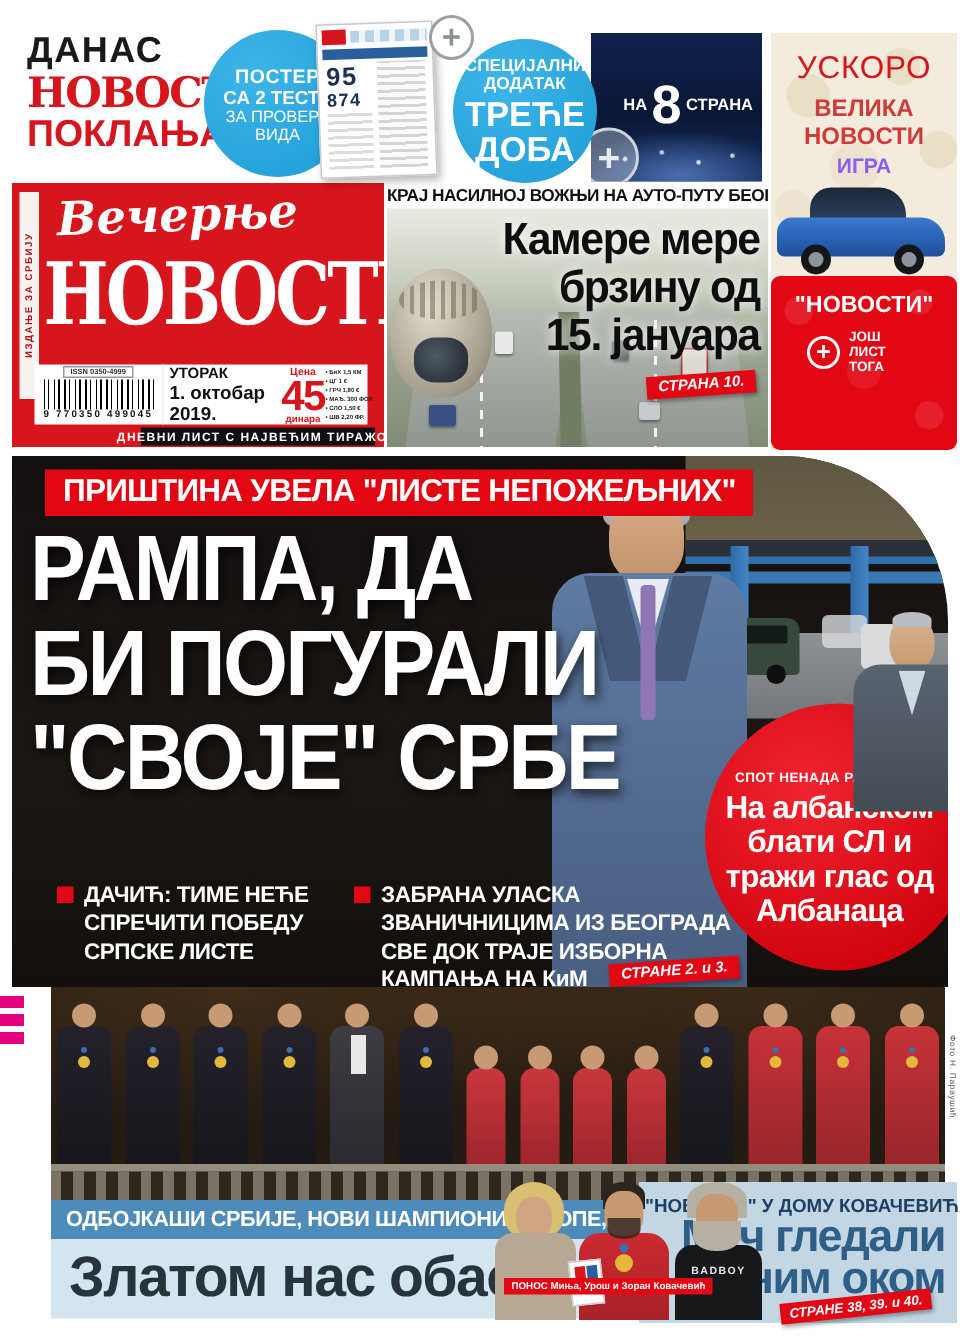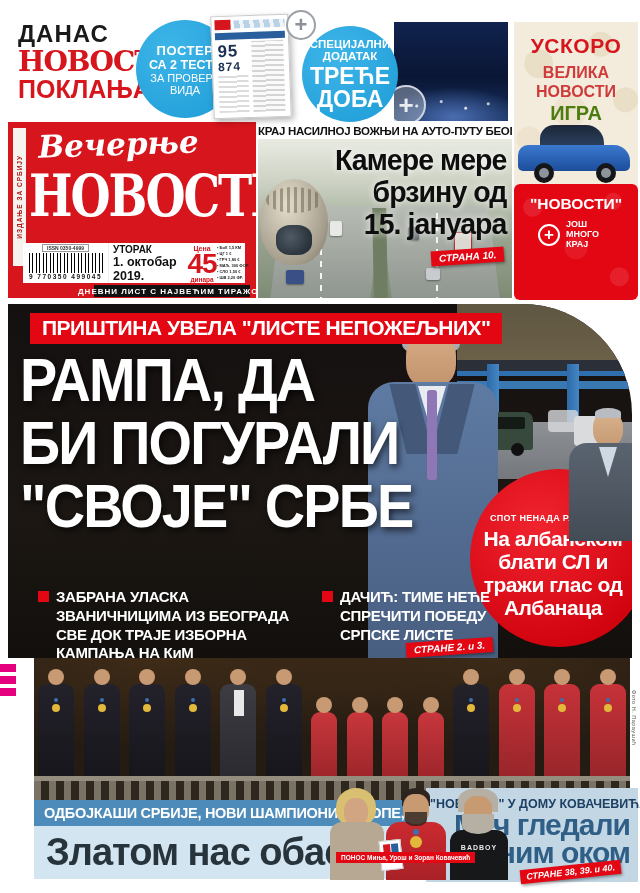--- a/index.html
+++ b/index.html
@@ -51,24 +51,24 @@
   .sport-num { font-size:36px; font-weight:800; line-height:.9; }
   .plus-sport { position:absolute; left:-8px; bottom:-4px; width:40px; height:40px; font-size:26px; background:rgba(230,235,240,.35); border-color:#cdd4dd; color:#e8ecf1; }
 
   .uskoro-panel { position:absolute; left:514px; top:22px; width:124px; height:278px; background:#f3ecdd; overflow:hidden; }
   .uskoro-panel .pattern { position:absolute; inset:0; background:
       radial-gradient(circle at 20% 15%, #e7dcc2 14px, transparent 15px),
       radial-gradient(circle at 70% 8%, #e7dcc2 12px, transparent 13px),
       radial-gradient(circle at 45% 32%, #ece2cb 16px, transparent 17px),
       radial-gradient(circle at 90% 28%, #e7dcc2 12px, transparent 13px),
       radial-gradient(circle at 12% 42%, #ece2cb 12px, transparent 13px); opacity:.8; }
-  .uskoro-title { position:absolute; left:0; right:0; top:12px; text-align:center; font-size:21px; font-weight:700; color:#d6151c; letter-spacing:.5px; }
+  .uskoro-title { position:absolute; left:0; right:0; top:12px; text-align:center; font-size:21px; font-weight:400; color:#d6151c; letter-spacing:.5px; }
   .uskoro-l1 { position:absolute; left:0; right:0; top:42px; text-align:center; font-size:16px; font-weight:600; color:#cf3a3a; }
   .uskoro-l2 { position:absolute; left:0; right:0; top:61px; text-align:center; font-size:16px; font-weight:600; color:#cf3a3a; }
-  .uskoro-l3 { position:absolute; left:0; right:0; top:80px; text-align:center; font-size:20px; font-weight:600; color:#4d7c0f; }
+  .uskoro-l3 { position:absolute; left:0; right:0; top:80px; text-align:center; font-size:14px; font-weight:600; color:#8b5cf6; }
   .car { position:absolute; left:4px; top:103px; width:116px; height:58px; }
   .car-cabin { position:absolute; left:22px; top:0; width:64px; height:28px; background:linear-gradient(180deg,#1b2738,#30486b); border-radius:14px 18px 0 0; }
   .car-body { position:absolute; left:0; top:20px; width:112px; height:26px; background:linear-gradient(180deg,#3a79cf,#1d4e9b); border-radius:10px 16px 5px 5px; }
   .car-wheel { position:absolute; bottom:0; width:20px; height:20px; background:#15161a; border-radius:50%; }
   .car-wheel::after { content:""; position:absolute; left:5px; top:5px; width:10px; height:10px; background:#8d949c; border-radius:50%; }
   .cw1 { left:16px; } .cw2 { left:78px; }
   .kupi-box { position:absolute; left:0; right:0; bottom:0; height:116px; background:#e30613; border-radius:6px; color:#fff; text-align:center; padding-top:10px; }
   .kupi-box::before { content:""; position:absolute; inset:0; background:
       radial-gradient(circle at 15% 20%, rgba(255,255,255,.10) 9px, transparent 10px),
       radial-gradient(circle at 80% 15%, rgba(255,255,255,.10) 8px, transparent 9px),
@@ -241,40 +241,45 @@
     <div class="plus-circle plus-top">+</div>
 
     <div class="circle-blue circle-special">
       <div class="cs-l1">СПЕЦИЈАЛНИ</div>
       <div class="cs-l2">ДОДАТАК</div>
       <div class="cs-l3">ТРЕЋЕ</div>
       <div class="cs-l4">ДОБА</div>
     </div>
 
     <div class="sport-box">
+      <div class="sport-sub">
+        <span class="sport-na">НА</span>
+        <span class="sport-num">8</span>
+        <span class="sport-strana">СТРАНА</span>
+      </div>
       <div class="plus-circle plus-sport">+</div>
     </div>
 
     <div class="uskoro-panel">
       <div class="pattern"></div>
       <div class="uskoro-title">УСКОРО</div>
       <div class="uskoro-l1">ВЕЛИКА</div>
       <div class="uskoro-l2">НОВОСТИ</div>
       <div class="uskoro-l3">ИГРА</div>
       <div class="car">
         <div class="car-cabin"></div>
         <div class="car-body"></div>
         <div class="car-wheel cw1"></div>
         <div class="car-wheel cw2"></div>
       </div>
       <div class="kupi-box">
         <div class="kupi-l">"НОВОСТИ"</div>
         <div class="jos-row">
           <div class="plus-white">+</div>
-          <div class="jos-text">ЈОШ МНОГО КРАЈ</div>
+          <div class="jos-text">ЈОШ ЛИСТ ТОГА</div>
         </div>
       </div>
     </div>
   </div>
 
   <div class="masthead">
     <div class="edition-strip">
       <div class="edition-text">ИЗДАЊЕ ЗА СРБИЈУ</div>
     </div>
     <div class="vecernje">Вечерње</div>
@@ -369,25 +374,25 @@
         <div class="rasic-body"></div>
         <div class="rasic-shirt"></div>
       </div>
       <div class="inset-kicker">СПОТ НЕНАДА РАШИЋА</div>
       <div class="inset-headline">На албанском блати СЛ и тражи глас од Албанаца</div>
     </div>
 
     <div class="bullets">
       <div class="bullet">
         <div class="bullet-sq"></div>
-        <div class="bullet-text bt1">ЗАБРАНА УЛАСКА ЗВАНИЧНИЦИМА ИЗ БЕОГРАДА СВЕ ДОК ТРАЈЕ ИЗБОРНА КАМПАЊА НА КиМ</div>
+        <div class="bullet-text bt2">ДАЧИЋ: ТИМЕ НЕЋЕ СПРЕЧИТИ ПОБЕДУ СРПСКЕ ЛИСТЕ</div>
       </div>
       <div class="bullet">
         <div class="bullet-sq"></div>
-        <div class="bullet-text bt2">ДАЧИЋ: ТИМЕ НЕЋЕ СПРЕЧИТИ ПОБЕДУ СРПСКЕ ЛИСТЕ</div>
+        <div class="bullet-text bt1">ЗАБРАНА УЛАСКА ЗВАНИЧНИЦИМА ИЗ БЕОГРАДА СВЕ ДОК ТРАЈЕ ИЗБОРНА КАМПАЊА НА КиМ</div>
       </div>
     </div>
     <div class="main-tag"><span class="ptag">СТРАНЕ 2. и 3.</span></div>
   </div>
 
   <div class="magenta-mark">
       <div></div>
       <div></div>
       <div></div>
     </div>

